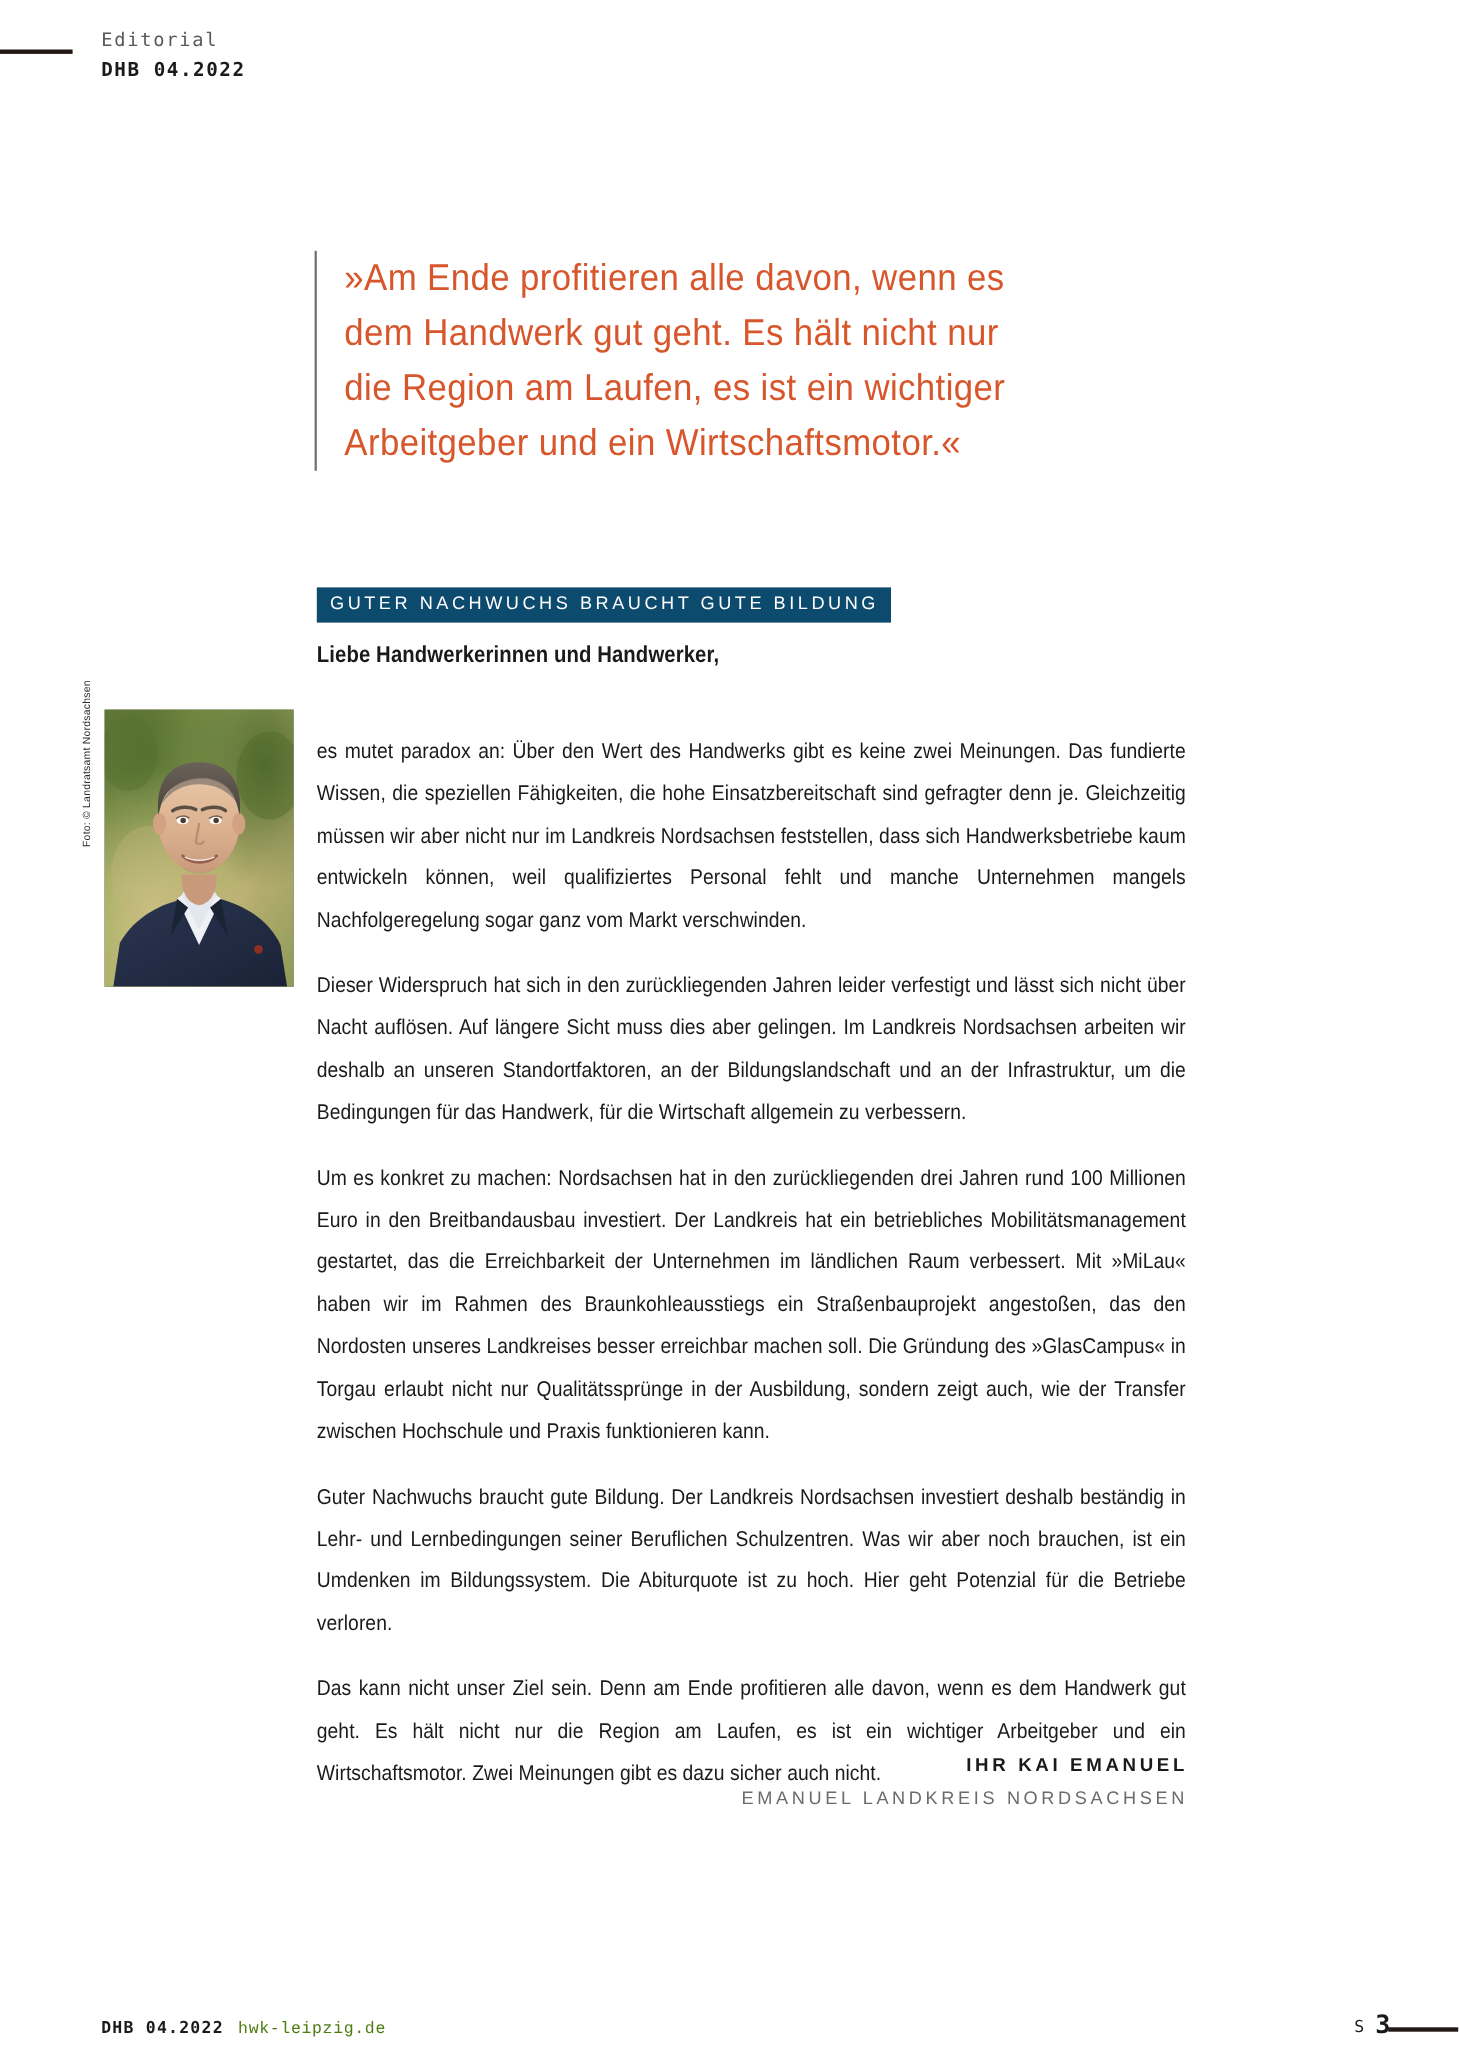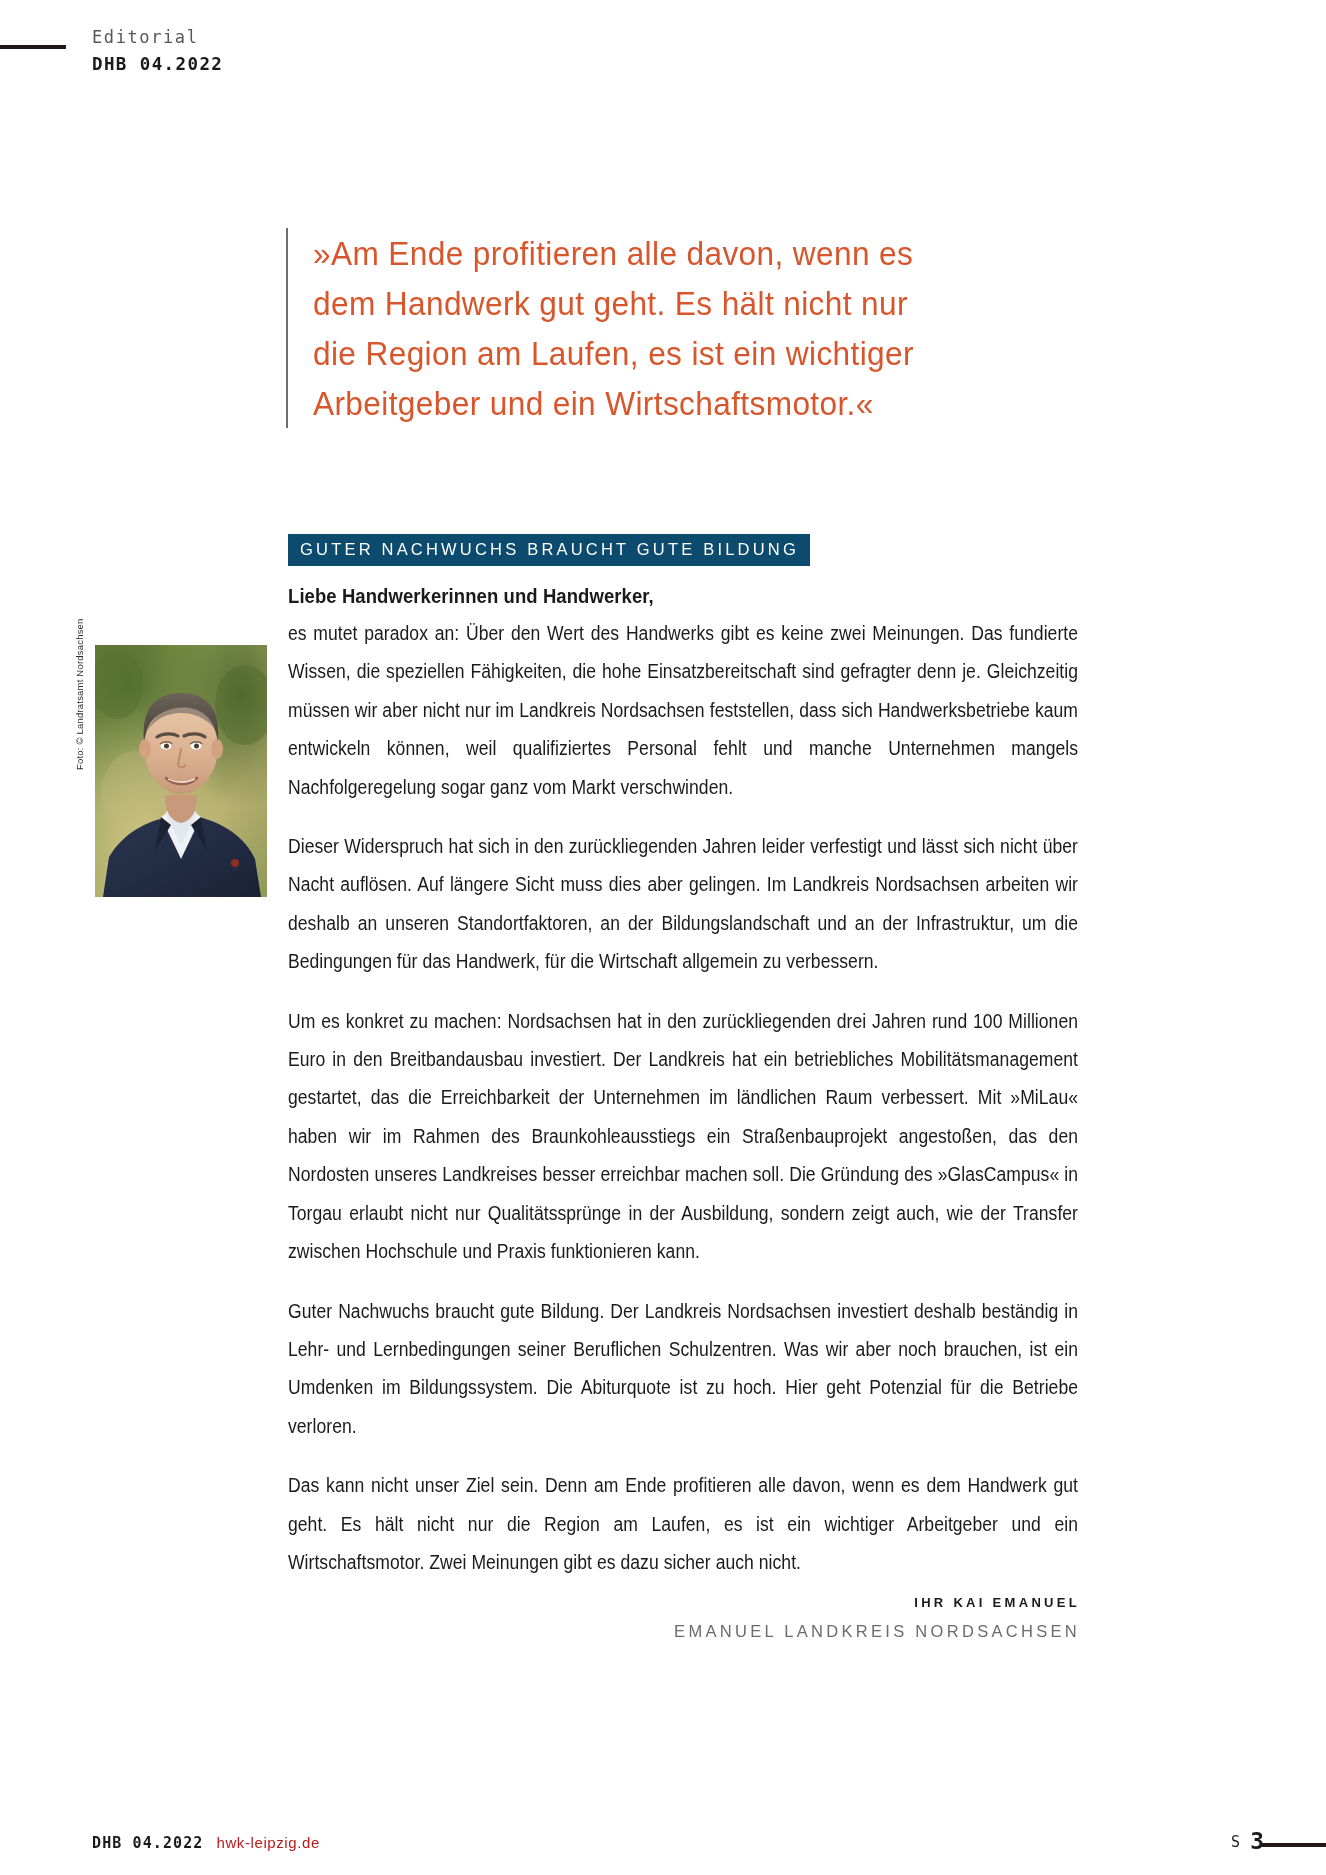--- a/index.html
+++ b/index.html
@@ -118,21 +118,21 @@
     letter-spacing: 0.2px;
     white-space: nowrap;
     transform: rotate(-90deg);
     transform-origin: left top;
   }
 
   
   .body-col {
     position: absolute;
     left: 288px;
-    top: 614px;
+    top: 664px;
     width: 790px;
   }
   .para {
     font-family: "Liberation Sans Narrow", "Liberation Sans", sans-serif;
     font-size: 19.4px;
     line-height: 38.4px;
     color: #1a1a1a;
     text-align: justify;
     margin: 0 0 21px 0;
     transform: scaleX(0.905);
@@ -144,21 +144,21 @@
 
   
   .sign-block {
     position: absolute;
     right: 246px;
     top: 1595px;
     text-align: right;
     width: 640px;
   }
   .sign-name {
-    font-size: 13px;
+    font-size: 17px;
     font-weight: bold;
     letter-spacing: 3.3px;
     color: #1a1a1a;
     line-height: 1.2;
   }
   .sign-role {
     font-size: 16.5px;
     letter-spacing: 3.3px;
     color: #6b6b6b;
     line-height: 1.2;
@@ -175,24 +175,24 @@
     gap: 13px;
   }
   .footer-issue {
     font-family: "DejaVu Sans Mono", monospace;
     font-size: 15px;
     font-weight: bold;
     letter-spacing: 1.1px;
     color: #1a1a1a;
   }
   .footer-url {
-    font-family: Liberation Sans, sans-serif;
+    font-family: Liberation Mono, monospace;
     font-size: 15px;
     letter-spacing: 0.6px;
-    color: #b91c1c;
+    color: #4d7c0f;
   }
   .footer-right {
     position: absolute;
     right: 62px;
     top: 1830px;
     display: flex;
     align-items: center;
     gap: 9px;
   }
   .footer-page-prefix {

